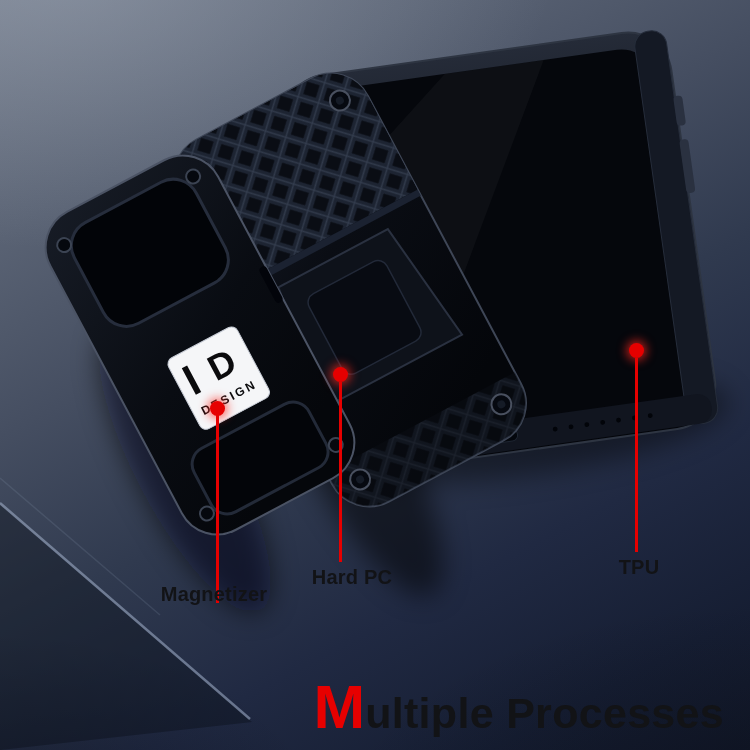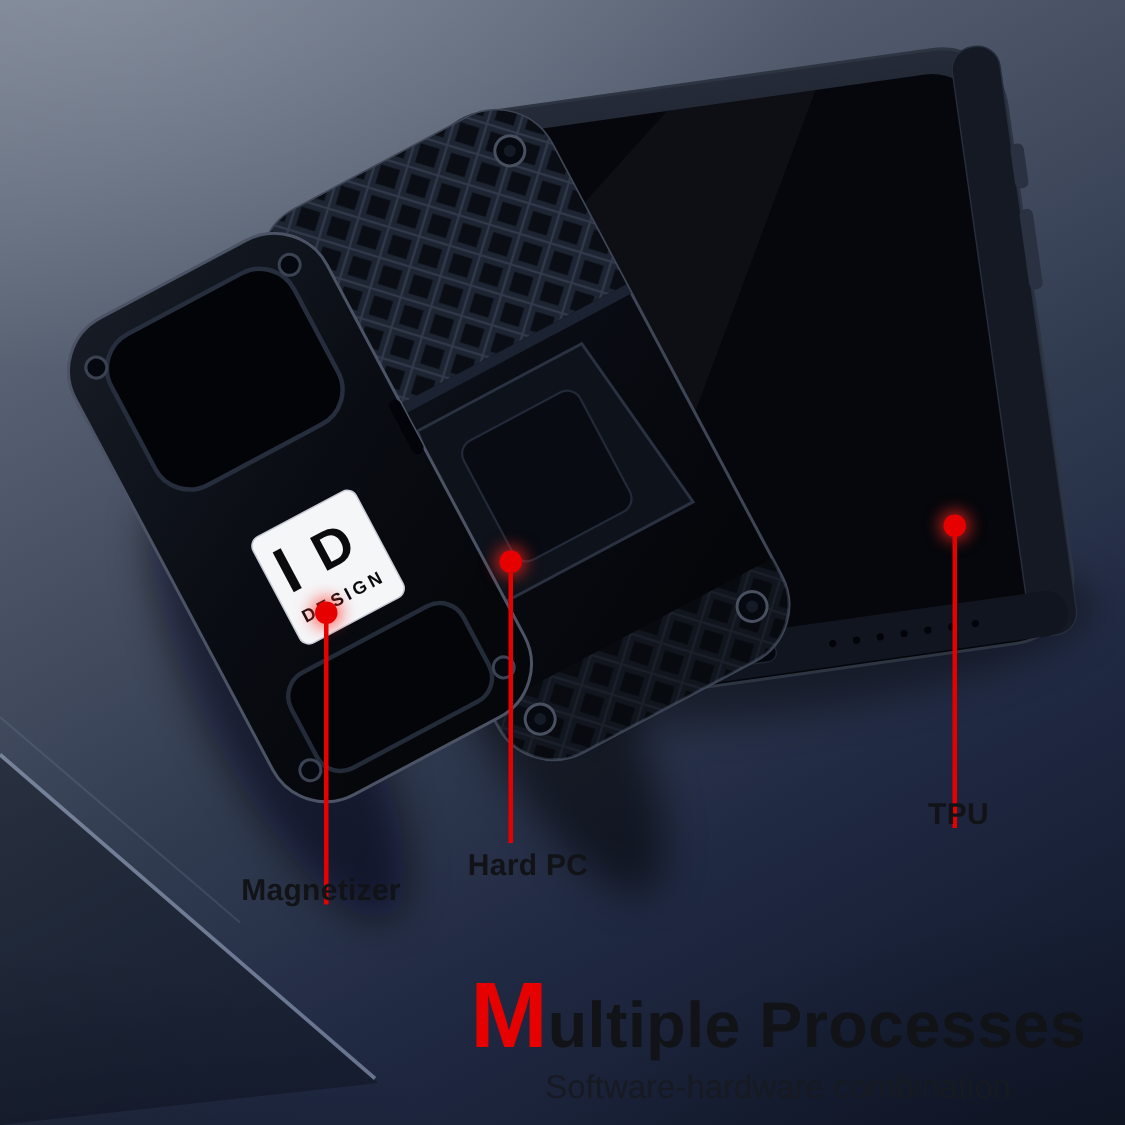--- a/index.html
+++ b/index.html
@@ -146,24 +146,23 @@
 
   <div>
     <span class="dot" style="left:333px;top:367px"></span>
     <span class="cline" style="left:339px;top:382px;height:180px"></span>
     <span class="clabel" style="left:352px;top:566px">Hard PC</span>
   </div>
 
   <div>
     <span class="dot" style="left:629px;top:343px"></span>
     <span class="cline" style="left:635px;top:358px;height:194px"></span>
-    <span class="clabel" style="left:639px;top:532px">TPU</span>
+    <span class="clabel" style="left:639px;top:556px">TPU</span>
   </div>
 
   <div class="title-block">
     <div class="title-line">
       <span class="title-lead">M</span>
         <span class="title-rest">ultiple Processes</span>
     </div>
-    <div class="subtitle">Software-hardware combination</div>
   </div>
 
 </div>
 
 </body></html>

